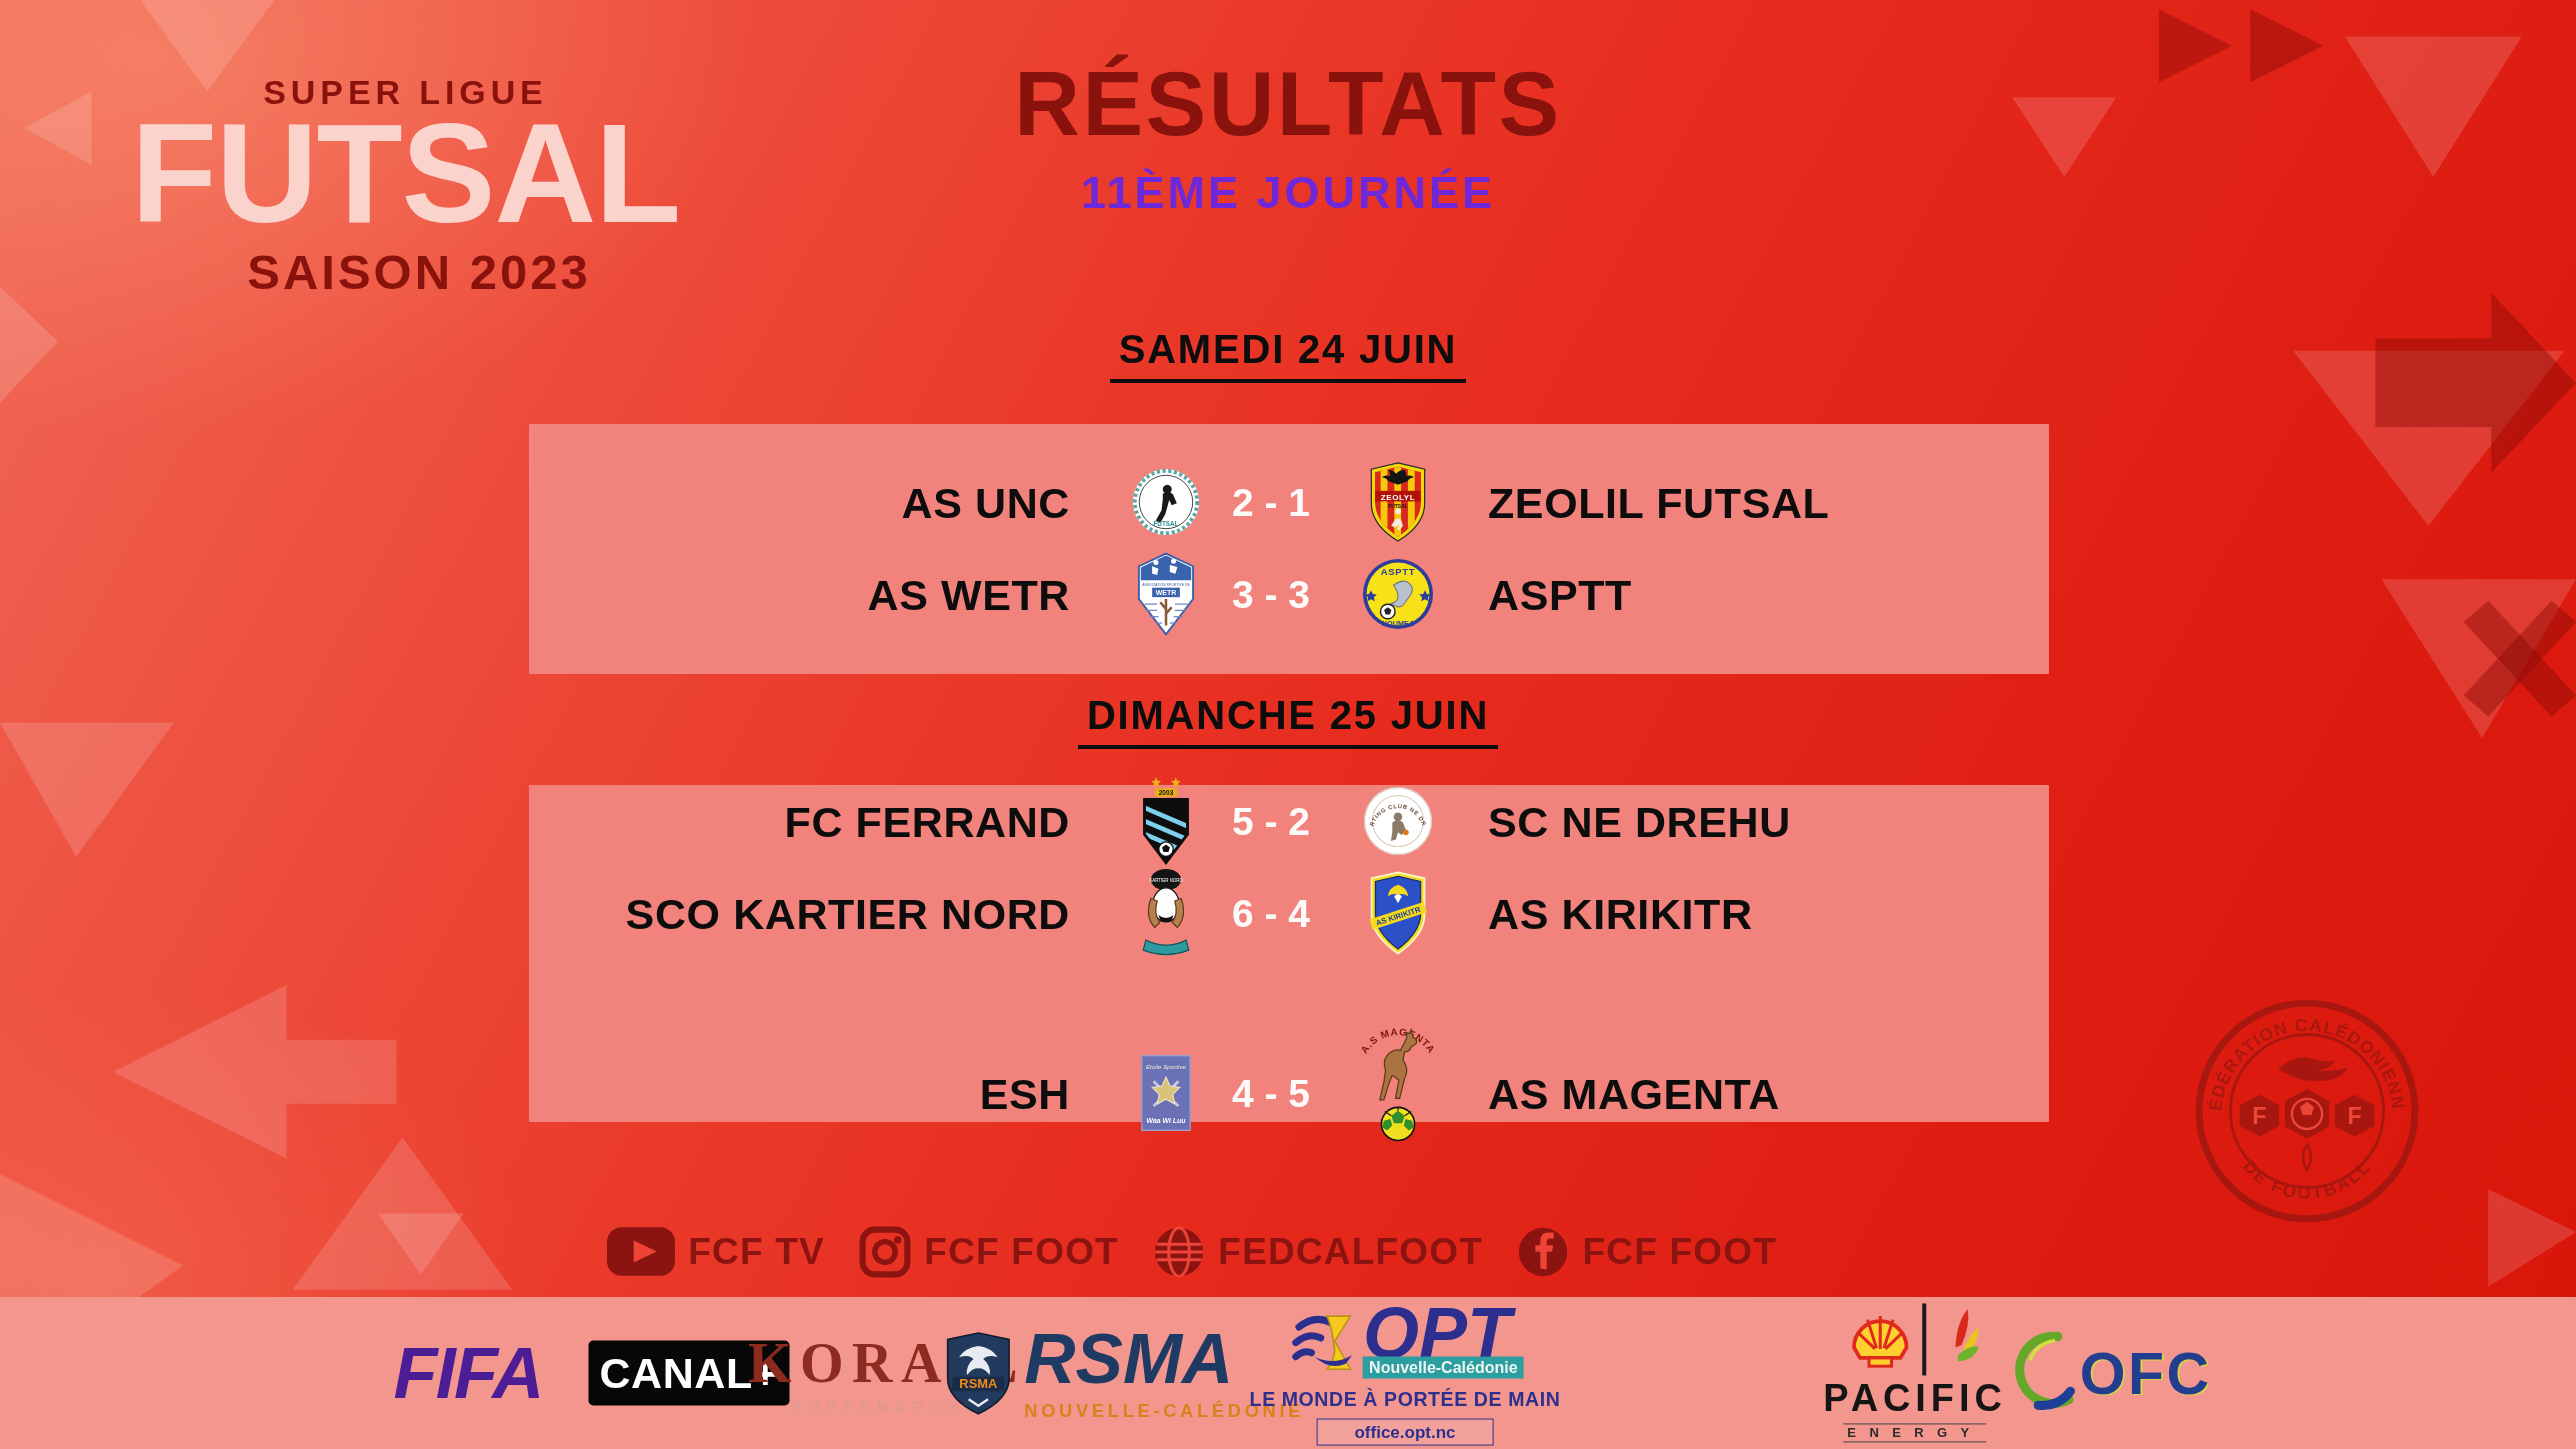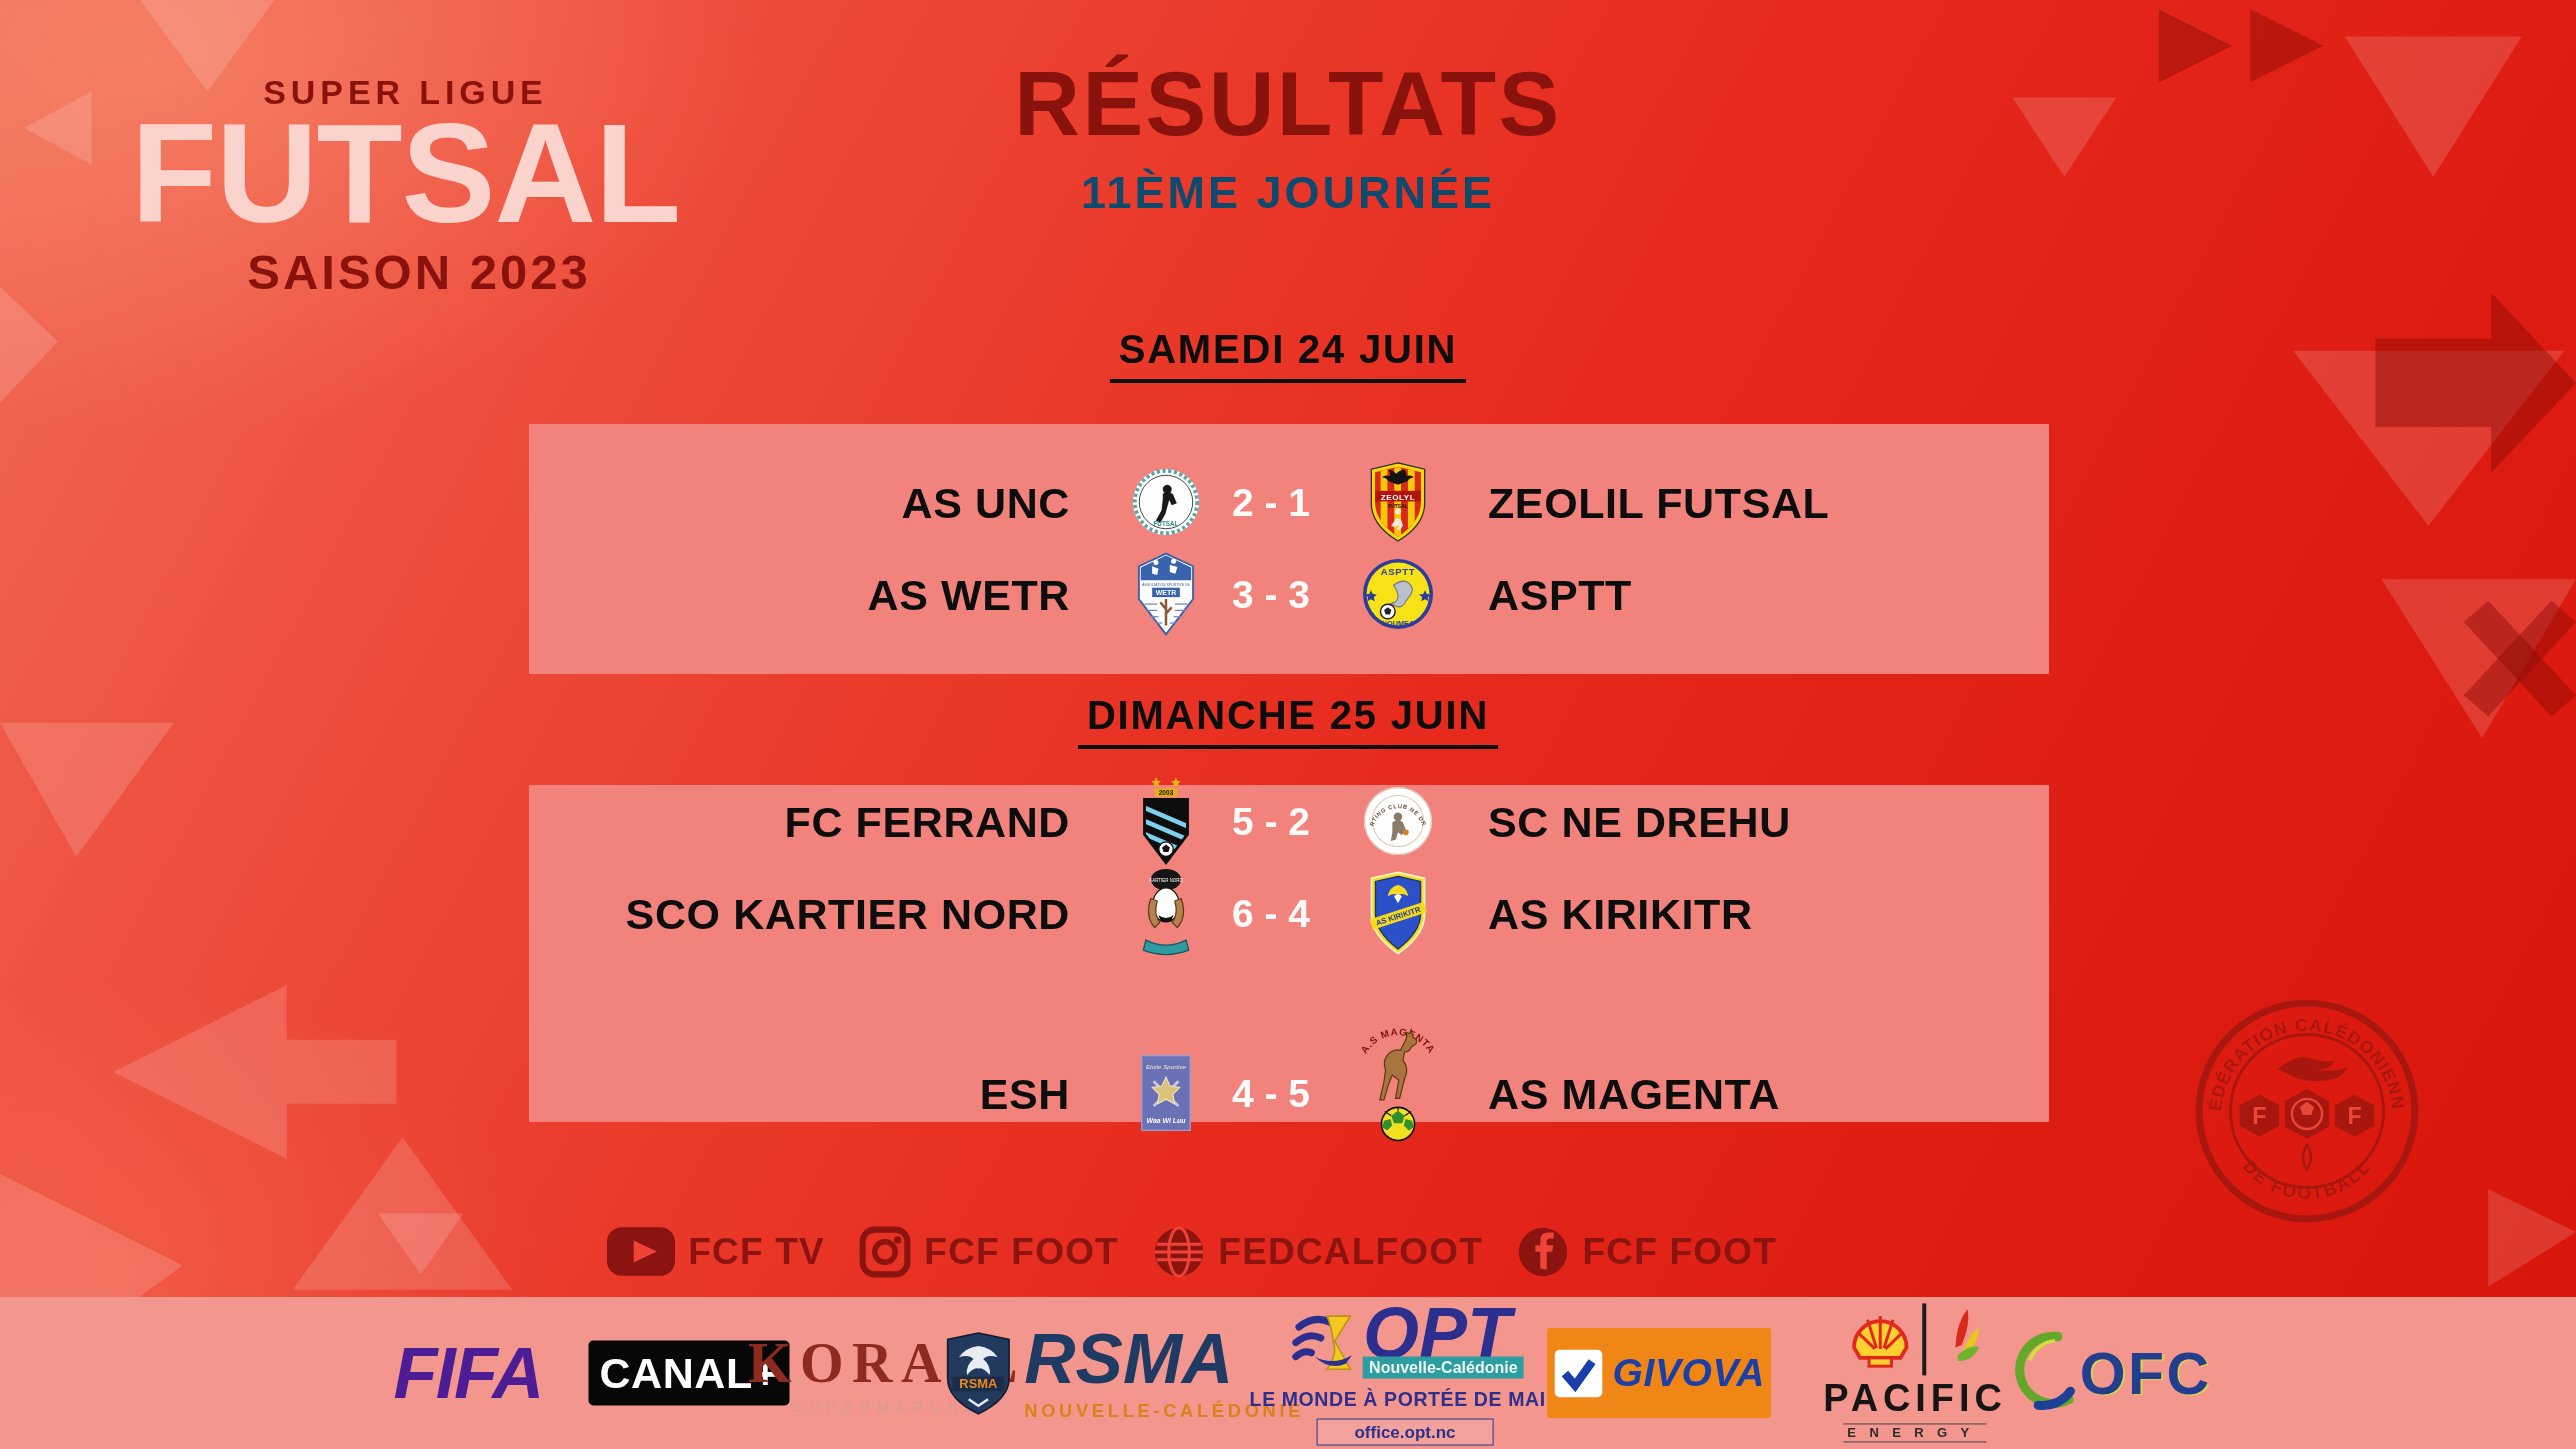--- a/index.html
+++ b/index.html
@@ -13,21 +13,21 @@
   }
   .abs{position:absolute;}
   .center{text-align:center;}
   .nowrap{white-space:nowrap;}
 
   
   .league{top:73px;left:183px;width:445px;font-size:34px;font-weight:800;letter-spacing:4.9px;color:#8a120c;}
   .big-title{top:99px;left:128px;width:555px;font-size:141px;font-weight:800;color:#fbd3cd;line-height:1.05;letter-spacing:-1.2px;}
   .season{top:244px;left:183px;width:472px;font-size:49px;font-weight:800;letter-spacing:3px;color:#8a120c;}
   .results{top:52px;left:922px;width:732px;font-size:91px;font-weight:800;letter-spacing:2.4px;color:#8a120c;}
-  .matchday{top:167px;left:922px;width:732px;font-size:45px;font-weight:800;letter-spacing:3px;color:#0c4a6e;}
+  .matchday{top:167px;left:922px;width:732px;font-size:45px;font-weight:800;letter-spacing:3px;color:#6d28d9;}
 
   
   .date-wrap{left:0;width:2576px;text-align:center;}
   .date{display:inline-block;font-size:40px;font-weight:800;letter-spacing:1.8px;color:#0d0d0d;border-bottom:4.9px solid #0d0d0d;padding:0 8.5px 7.3px 8.5px;}
 
   
   .card{left:529px;width:1520px;background:#f2837c;border-radius:1.2px;}
   .card1{top:424px;height:250px;}
   .card2{top:785px;height:337px;}
 
@@ -412,29 +412,20 @@
       </svg>
       <div style="display:flex;flex-direction:column;align-items:flex-start;">
         <span class="opt-name">OPT</span>
         <span class="opt-region">Nouvelle-Calédonie</span>
       </div>
     </div>
     <span class="opt-tagline">LE MONDE À PORTÉE DE MAIN</span>
     <span class="opt-url">office.opt.nc</span>
   </div>
 
-  <div class="sp" style="left:1659px;">
-    <div class="givova-box">
-      <svg width="51" height="51" viewBox="0 0 60 60">
-        <rect x="2" y="2" width="56" height="56" rx="6" fill="#ffffff"></rect>
-        <path d="M14,30 l12,14 20,-28" fill="none" stroke="#1a3fa8" stroke-width="10"></path>
-      </svg>
-      <span class="givova-text">GIVOVA</span>
-    </div>
-  </div>
 
   <div class="sp" style="left:1915px;">
     <div class="pac-row">
       <svg width="68" height="63" viewBox="0 0 90 84">
         <path d="M10,52 a35,35 0 1 1 70,0 l-8,14 h-54 z" fill="#ffd02f" stroke="#e0281c" stroke-width="5"></path>
         <g stroke="#e0281c" stroke-width="4">
           <path d="M45,10 v44 M28,15 l12,38 M62,15 l-12,38 M15,32 l23,22 M75,32 l-23,22"></path>
         </g>
         <rect x="30" y="66" width="30" height="11" fill="#ffd02f" stroke="#e0281c" stroke-width="4"></rect>
       </svg>

